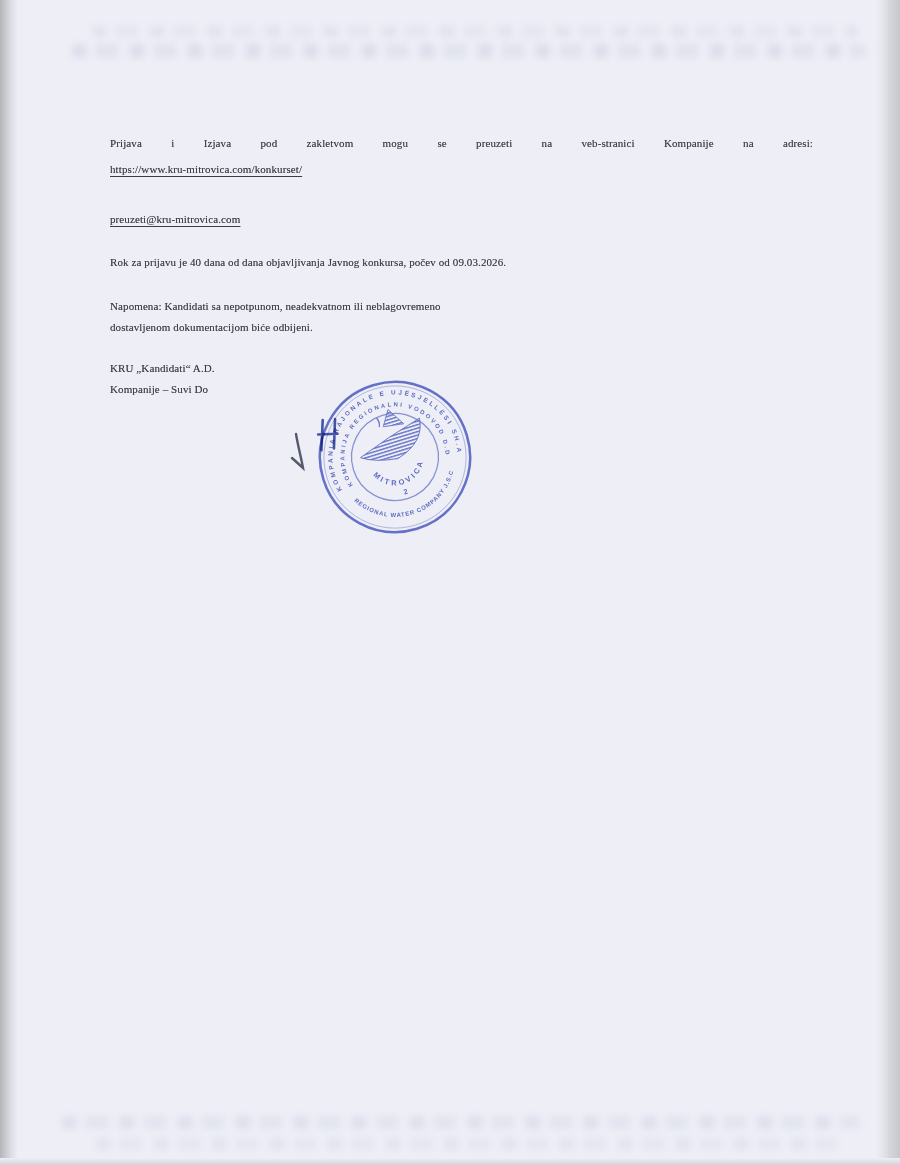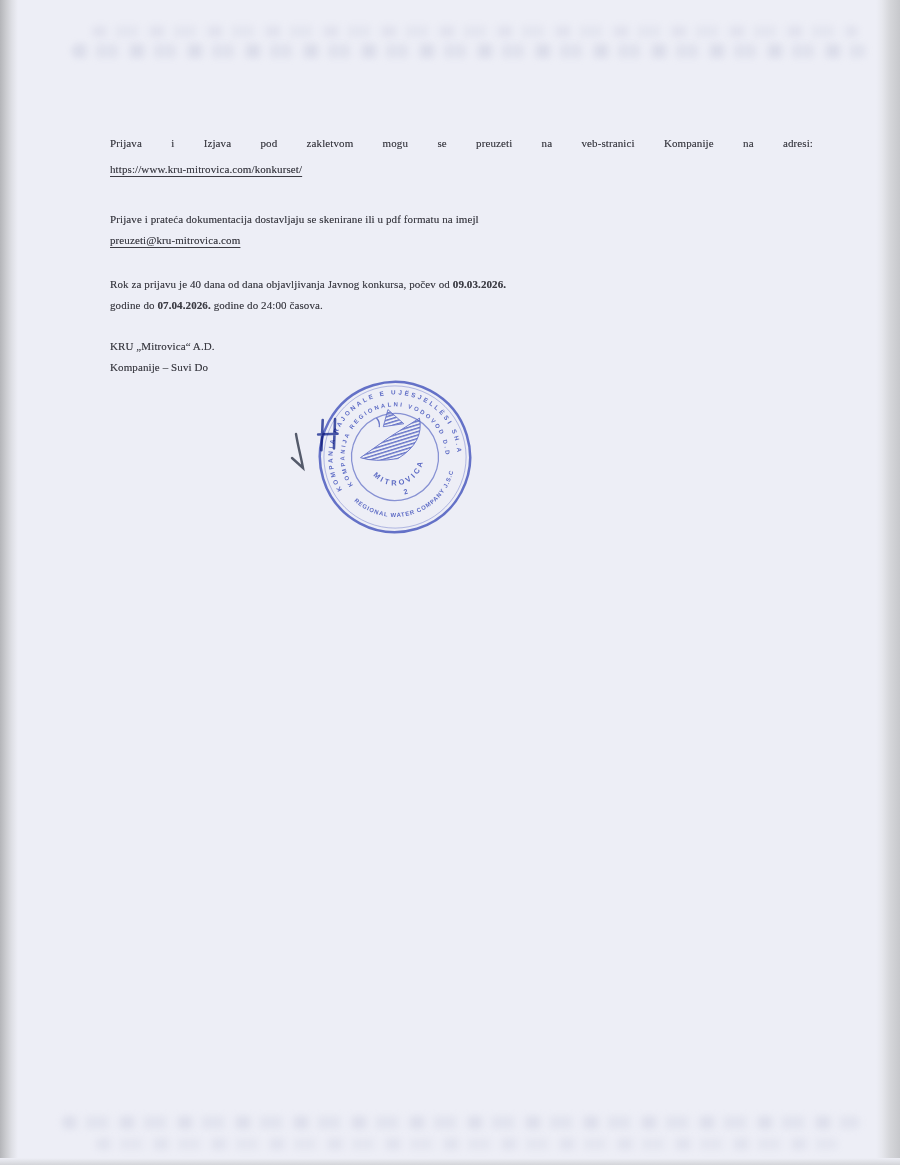--- a/index.html
+++ b/index.html
@@ -43,21 +43,21 @@
     color:var(--ink);font-size:11px;line-height:21.5px;
     text-shadow:0 0 0.5px rgba(60,60,70,0.55);
     letter-spacing:0.1px;
   }
   .para{margin:0 0 22px 0;}
   .para-intro{margin-bottom:28px;}
   .para-sig{margin-top:-3px;}
   .justify{text-align:justify;text-align-last:justify;}
   .link-line{margin-top:4.5px;}
   .link{color:var(--ink);text-decoration:underline;text-underline-offset:3px;cursor:pointer;margin-top:32px;}
-  b{font-weight:bold;}
+  b{font-weight:normal;}
   
   .stamp{
     position:absolute;left:316px;top:378px;width:158px;height:158px;
     transform:rotate(-17deg);
     mix-blend-mode:multiply;opacity:0.88;
   }
   .stamp svg text{font-family:"Liberation Sans",sans-serif;font-weight:bold;fill:var(--stamp-blue);}
   
   .pen-mark{position:absolute;mix-blend-mode:multiply;}
   .mark-check{left:288px;top:430px;width:28px;height:46px;}
@@ -80,34 +80,36 @@
   <div class="content">
 
     <div class="para para-intro">
       <div class="justify">Prijava i Izjava pod zakletvom mogu se preuzeti na veb-stranici Kompanije na adresi:</div>
       <div class="link-line">
         <a class="link">https://www.kru-mitrovica.com/konkurset/</a>
       </div>
     </div>
 
     <div class="para">
-      <div>Prijave i prateća dokumentacija dostavljaju se skenirane ili u pdf formatu na imejl</div>
       <div>
         <a class="link">preuzeti@kru-mitrovica.com</a>
       </div>
     </div>
 
     <div class="para">
       <div><span>Rok za prijavu je 40 dana od dana objavljivanja Javnog konkursa, počev od </span><b>09.03.2026.</b></div>
-      <div><span>godine do </span><b>07.04.2026.</b><span> godine do 24:00 časova.</span></div>
     </div>
 
+    <div class="para">
+      <div><b>Napomena:</b><span> Kandidati sa nepotpunom, neadekvatnom ili neblagovremeno</span></div>
+      <div>dostavljenom dokumentacijom biće odbijeni.</div>
+    </div>
 
     <div class="para para-sig">
-      <div>KRU „Mitrovica“ A.D.</div>
+      <div>KRU „Kandidati“ A.D.</div>
       <div>Kompanije – Suvi Do</div>
     </div>
 
   </div>
 
   <svg class="pen-mark mark-check" viewBox="0 0 28 46">
     <path d="M 8 4 C 10 16 13 27 15 38 L 4 28" fill="none" stroke="#363d4e" stroke-width="2.4" stroke-linecap="round" opacity="0.82"></path>
   </svg>
   <svg class="pen-mark mark-h" viewBox="0 0 30 44">
     <path d="M 8 7 L 12 37 M 20 4 L 24 33 M 6 22 L 25 18" fill="none" stroke="#2c3d9e" stroke-width="2.6" stroke-linecap="round" opacity="0.85"></path>

